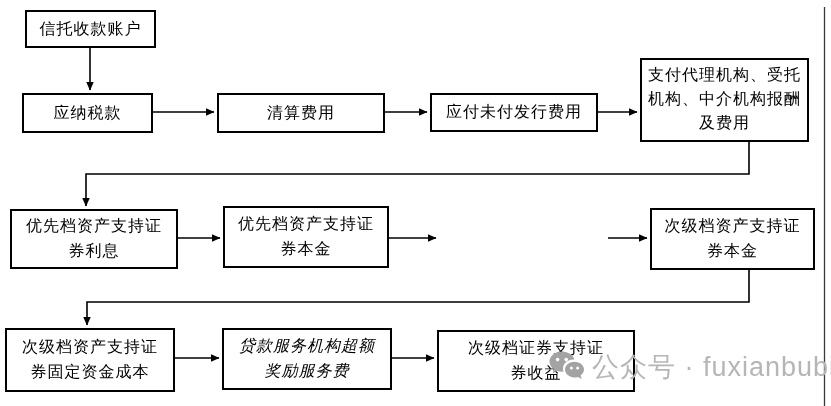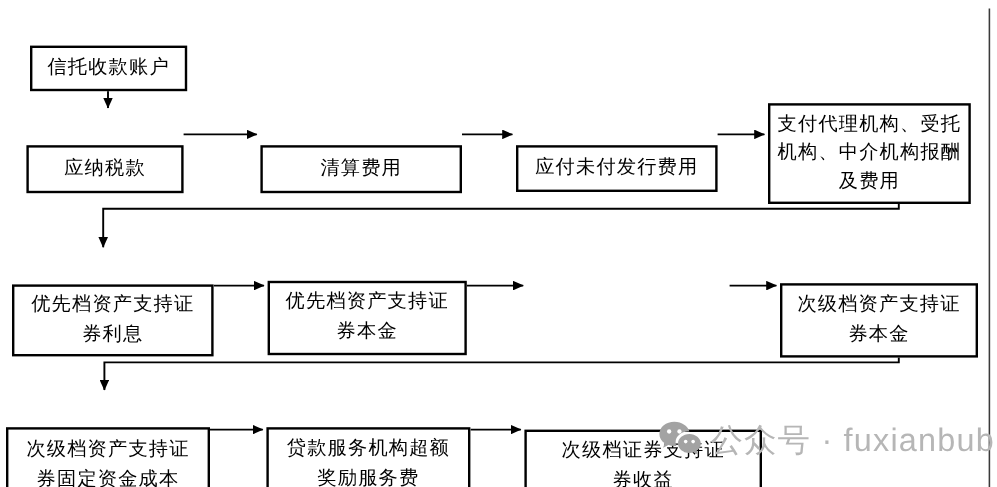--- a/index.html
+++ b/index.html
@@ -19,34 +19,33 @@
     display:flex;
     align-items:center;
     justify-content:center;
     text-align:center;
     font-size:16px;
     line-height:1.55;
     letter-spacing:1px;
     color:#000000;
     white-space:pre-line;
     z-index:2;
-    margin-top:28px;
   }
   
   .n0{left:25px;  top:10px;  width:131px; height:38px;}
   .n1{left:22px;  top:93px;  width:131px; height:40px;}
   .n2{left:217px; top:93px;  width:168px; height:40px;}
   .n3{left:430px; top:93px;  width:168px; height:39px;}
   .n4{left:640px; top:58px;  width:169px; height:84px; line-height:1.5;font-family:Liberation Mono, monospace;}
   .n5{left:10px;  top:209px; width:168px; height:60px;}
   .n6{left:223px; top:206px; width:166px; height:62px;}
   .n7{left:439px; top:206px; width:169px; height:64px;}
   .n8{left:650px; top:208px; width:165px; height:62px;}
   .n9{left:5px;   top:328px; width:170px; height:64px;}
-  .n10{left:222px;top:328px; width:170px; height:62px;}
+  .n10{left:222px;top:328px; width:170px; height:62px;font-style:italic;}
   .n11{left:437px;top:330px; width:198px; height:62px;}
   .watermark{
     position:absolute;
     left:548px; top:349px;
     display:flex;
     align-items:center;
     gap:7px;
     z-index:3;
     pointer-events:none;
   }

